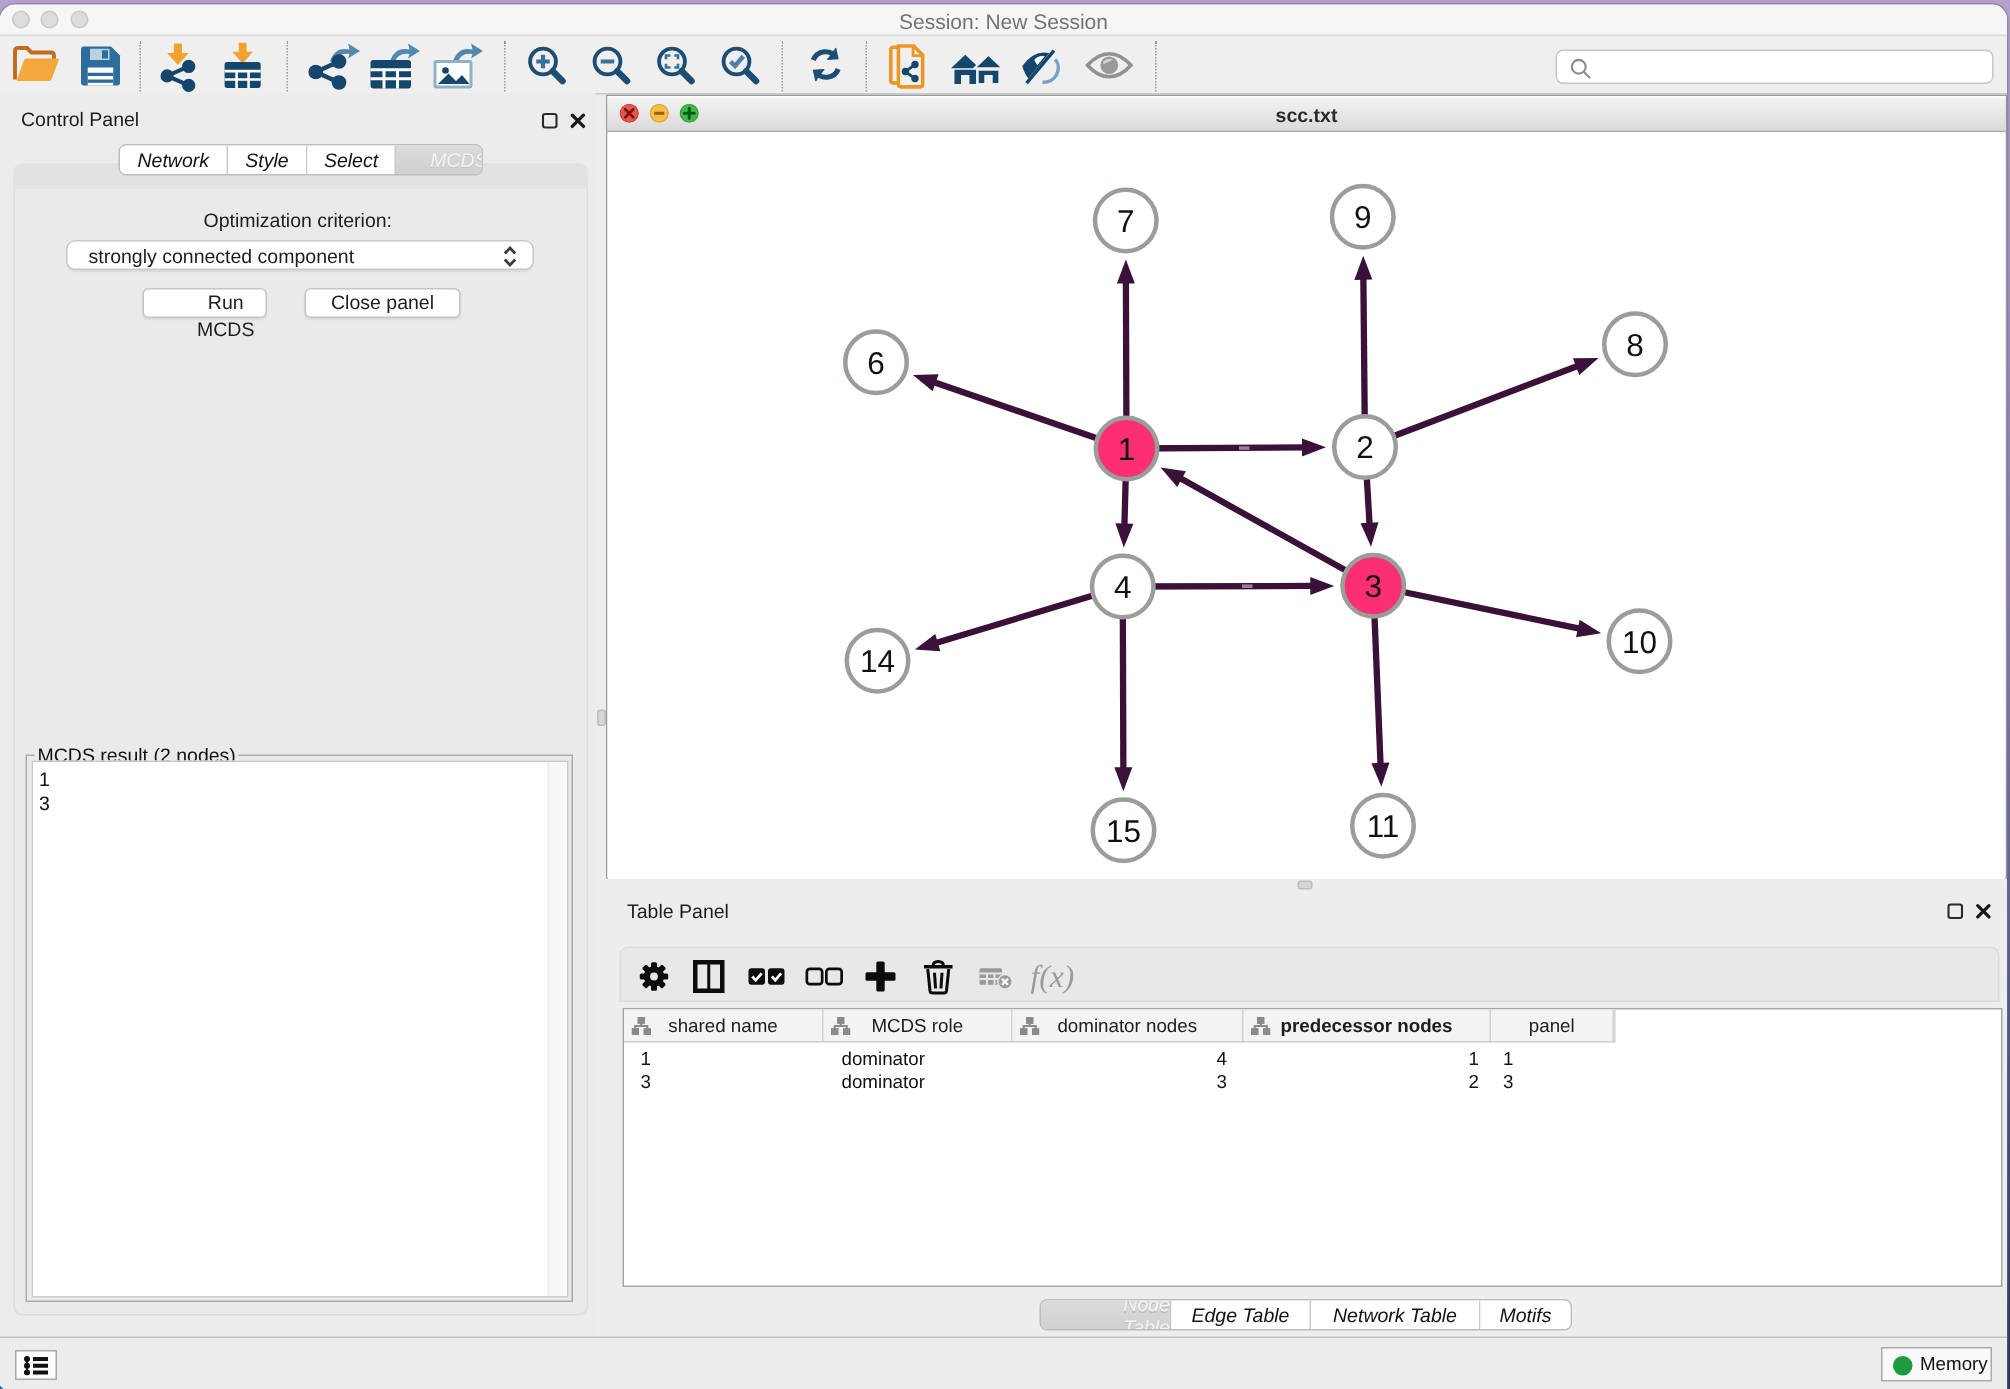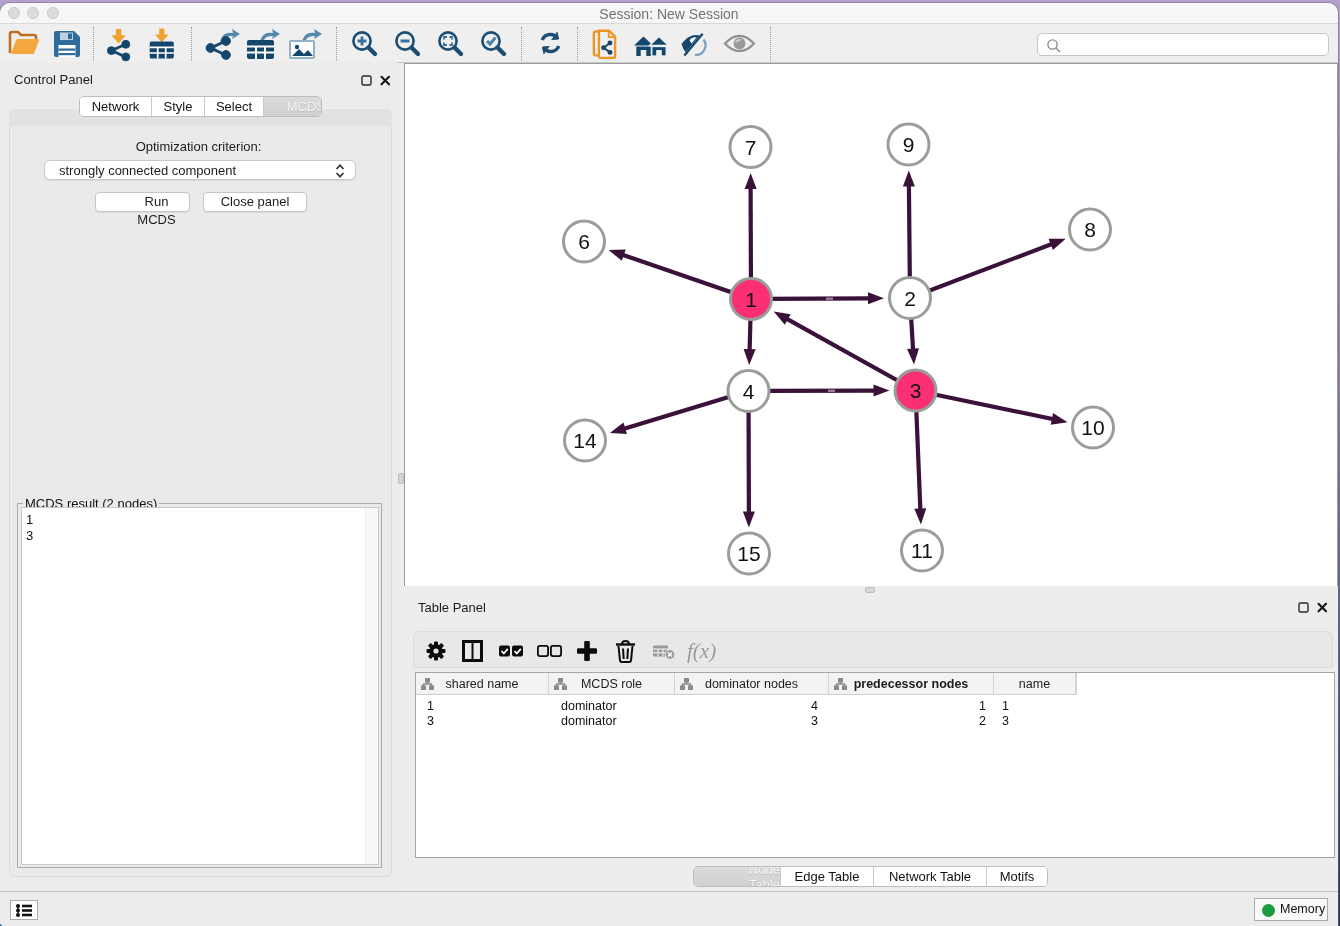--- a/index.html
+++ b/index.html
@@ -16,21 +16,21 @@
 .tsep { position:absolute; top:3px; height:34px; width:0; border-left:1px dotted #9a9a9a; }
 .ticon { position:absolute; top:0; }
 #searchbox { position:absolute; left:1037px; top:9px; width:292px; height:23px; background:#fff; border:1px solid #c6c6c6; border-radius:5px; }
 #searchbox svg { position:absolute; left:8px; top:4px; }
 
 #cpanel { position:absolute; left:0; top:59px; width:397px; height:829px; background:#ececec; }
 #cp-title { position:absolute; left:14px; top:10px; font-size:13px; color:#1c1c1c; }
 .winbtns { position:absolute; }
 #cp-body { position:absolute; left:9px; top:47px; width:383px; height:768px; background:#eaeaea; border-radius:6px; box-shadow:inset 0 0 0 1px #dcdcdc; }
 #cp-body .tabstrip-bg { position:absolute; left:0; top:0; width:100%; height:17px; background:#e2e2e2; border-radius:6px 6px 0 0; }
-.tabs { position:absolute; display:flex; height:21px; border:1px solid #bdbdbd; border-radius:5px; overflow:hidden; background:#fff; }
+.tabs { position:absolute; display:flex; height:21px; border:1px solid #bdbdbd; border-radius:5px; overflow:hidden; background:#fff;font-style:italic; }
 .tabs .tab { height:100%; display:flex; align-items:center; justify-content:center; font-size:13px; color:#111; background:#fff; border-right:1px solid #c9c9c9; }
 .tabs .tab:last-child { border-right:none; }
 .tabs .sel { background:linear-gradient(#dbdbdb,#d0d0d0); color:#f3f3f3; text-shadow:0 1px 0 #bfbfbf;padding-left:27px; }
 #cp-tabs { left:79px; top:34px; }
 #opt-label { position:absolute; left:0; top:77px; width:397px; text-align:center; font-size:13px; color:#1d1d1d; }
 #dropdown { position:absolute; left:44px; top:98px; width:312px; height:20px; background:#fff; border:1px solid #c9c9c9; border-radius:6px; box-shadow:0 1px 1px rgba(0,0,0,.08); font-size:13px; color:#1d1d1d; line-height:19px; padding-left:14px; }
 .btn { position:absolute; height:20px; background:#fff; border:1px solid #c6c6c6; border-radius:4px; font-size:13px; color:#1d1d1d; text-align:center; line-height:18px; box-shadow:0 1px 1px rgba(0,0,0,.07); }
 #fieldset { position:absolute; left:17px; top:441px; width:365px; height:365px; border:1px solid #ababab; }
 #fs-legend { position:absolute; left:5px; top:-8px; background:#eaeaea; padding:0 2px; font-size:13px; color:#111; }
 #fs-text { position:absolute; left:3px; top:3px; width:358px; height:358px; background:#fff; border:1px solid #c9c9c9; font-size:13px; color:#111; padding:4px 0 0 4px; line-height:16px; }
@@ -242,28 +242,49 @@
       <div class="tab" style="width:59px;">Select</div>
       <div class="tab sel" style="width:57px;">MCDS</div>
     </div>
     <div id="dropdown">strongly connected component
       <svg width="10" height="14" viewBox="0 0 10 14" style="position:absolute; right:10px; top:3px;">
         <path d="M1.5 5 L5 1.3 L8.5 5" fill="none" stroke="#3c3c3c" stroke-width="1.8"></path>
         <path d="M1.5 9 L5 12.7 L8.5 9" fill="none" stroke="#3c3c3c" stroke-width="1.8"></path>
       </svg>
     </div>
     <div id="opt-label">Optimization criterion:</div>
-    <div class="btn" style="left:95px; top:130px; width:95px;padding-left:28px;">Run MCDS</div>
+    <div class="btn" style="left:95px; top:130px; width:83px;padding-left:28px;">Run MCDS</div>
     <div class="btn" style="left:203px; top:130px; width:104px;">Close panel</div>
     <div id="fieldset">
       <div id="fs-legend">MCDS result (2 nodes)</div>
       <div id="fs-text">1<br>3<div id="fs-scroll"></div></div>
     </div>
   </div>
   <div id="netwin">
+    <div id="net-titlebar">
+      <div id="net-title">scc.txt</div>
+      <svg class="tfc" style="left:8px;" width="13" height="13" viewBox="0 0 13 13">
+        <circle cx="6.5" cy="6.5" r="6" fill="#e8574b" stroke="#c63f33" stroke-width="0.8"></circle>
+        <g stroke="#7e150d" stroke-width="1.8" stroke-linecap="round">
+          <line x1="3.8" y1="3.8" x2="9.2" y2="9.2"></line>
+            <line x1="9.2" y1="3.8" x2="3.8" y2="9.2"></line>
+        </g>
+      </svg>
+      <svg class="tfc" style="left:28px;" width="13" height="13" viewBox="0 0 13 13">
+        <circle cx="6.5" cy="6.5" r="6" fill="#f6bd4b" stroke="#dda12c" stroke-width="0.8"></circle>
+        <line x1="3.2" y1="6.5" x2="9.8" y2="6.5" stroke="#94610a" stroke-width="2"></line>
+      </svg>
+      <svg class="tfc" style="left:48px;" width="13" height="13" viewBox="0 0 13 13">
+        <circle cx="6.5" cy="6.5" r="6" fill="#3fb94d" stroke="#2f9e3d" stroke-width="0.8"></circle>
+        <g stroke="#0a5c12" stroke-width="2" stroke-linecap="round">
+          <line x1="3.2" y1="6.5" x2="9.8" y2="6.5"></line>
+            <line x1="6.5" y1="3.2" x2="6.5" y2="9.8"></line>
+        </g>
+      </svg>
+    </div>
     <div id="canvas">
       <svg width="932" height="497" viewBox="0 0 932 497">
         <g stroke="#3a1139" stroke-width="4.2">
           <line x1="346.0" y1="210.0" x2="345.6" y2="98.0"></line>
           <line x1="346.0" y1="210.0" x2="216.8" y2="165.5"></line>
           <line x1="346.0" y1="210.0" x2="465.0" y2="209.3"></line>
           <line x1="346.0" y1="210.0" x2="344.6" y2="262.0"></line>
           <line x1="505.0" y1="209.0" x2="503.9" y2="95.5"></line>
           <line x1="505.0" y1="209.0" x2="647.6" y2="154.7"></line>
           <line x1="505.0" y1="209.0" x2="508.1" y2="261.6"></line>
@@ -442,21 +463,21 @@
               <g fill="none" stroke="#8a8a8a" stroke-width="1.4">
                 <rect x="4.7" y="0.7" width="3.6" height="3.2" fill="#8a8a8a"></rect>
                 <rect x="0.7" y="8.1" width="3.6" height="3.2" fill="#8a8a8a"></rect>
                 <rect x="8.7" y="8.1" width="3.6" height="3.2" fill="#8a8a8a"></rect>
                 <path d="M6.5 3.9 L6.5 6 M2.5 8.1 L2.5 6 L10.5 6 L10.5 8.1"></path>
               </g>
             </svg>
             <span>predecessor nodes</span>
           </div>
         <div class="th-cell" style="left:578px; width:82px;">
-            <span>name</span>
+            <span>panel</span>
           </div>
       </div>
       <div class="td" style="left:11px; top:25px;">1</div>
       <div class="td" style="left:145px; top:25px;">dominator</div>
       <div class="td" style="left:259px; top:25px; width:143px; text-align:right;">4</div>
       <div class="td" style="left:413px; top:25px; width:157px; text-align:right;">1</div>
       <div class="td" style="left:586px; top:25px;">1</div>
       <div class="td" style="left:11px; top:40px;">3</div>
       <div class="td" style="left:145px; top:40px;">dominator</div>
       <div class="td" style="left:259px; top:40px; width:143px; text-align:right;">3</div>

